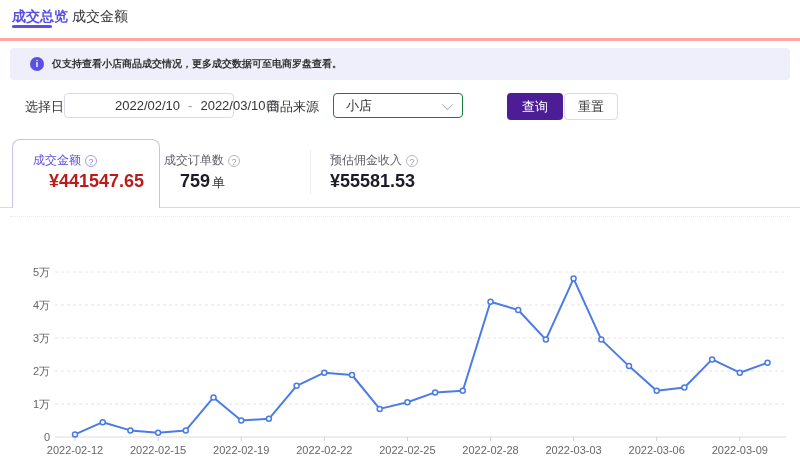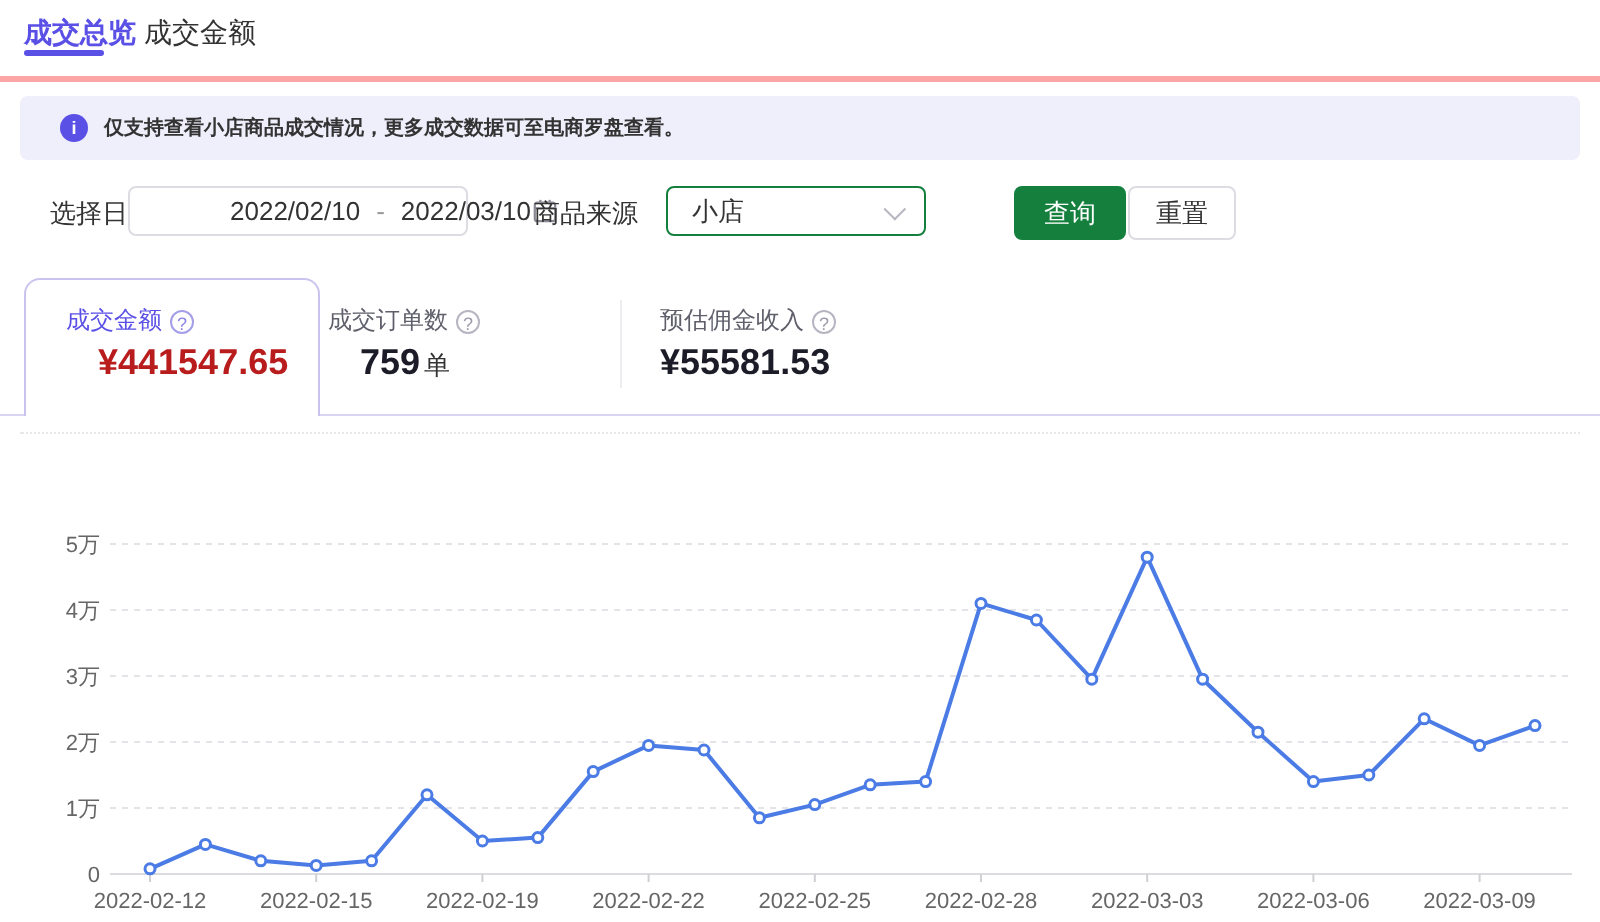--- a/index.html
+++ b/index.html
@@ -20,21 +20,21 @@
   
   .flabel{position:absolute;top:98px;font-size:13px;color:#333;}
   .dateinput{position:absolute;top:93px;left:64px;width:170px;height:25px;border:1px solid #dcdce2;border-radius:4px;background:#fff;display:flex;align-items:center;box-sizing:border-box;font-size:13px;color:#333;padding-left:38px;}
   .dateinput .d1{margin-left:12px;}
   .dateinput .sep{margin:0 8px;color:#999;}
   .dateinput .cal{margin-left:auto;margin-right:9px;display:flex;}
   .select{position:absolute;top:93px;left:333px;width:130px;height:25px;border:1px solid #15803d;border-radius:4px;background:#fff;display:flex;align-items:center;box-sizing:border-box;font-size:13px;color:#333;}
   .select .val{margin-left:12px;}
   .select .chev{margin-left:auto;margin-right:12px;width:7px;height:7px;border-right:1.5px solid #b7b7c0;border-bottom:1.5px solid #b7b7c0;transform:rotate(45deg) translateY(-2px);}
   .btn{position:absolute;top:93px;height:27px;border-radius:4px;font-size:13px;display:flex;align-items:center;justify-content:center;cursor:pointer;box-sizing:border-box;}
-  .btn.primary{left:507px;width:56px;background:#15803d;color:#fff;border:none;}
+  .btn.primary{left:507px;width:56px;background:#4c1d95;color:#fff;border:none;}
   .btn.ghost{left:564px;width:54px;background:#fff;color:#333;border:1px solid #dcdce2;}
   
   .statline{position:absolute;top:207px;height:1px;background:#d9d5f2;}
   .statline.l{left:0;width:13px;}
   .statline.r{left:160px;right:0;width:auto;}
   .dotline{position:absolute;top:216px;left:10px;right:10px;border-top:1px dotted #e7e7ec;}
   .card-active{position:absolute;top:139px;left:12px;width:148px;height:69px;background:#fff;border:1px solid #c9c3ee;border-bottom:none;border-radius:8px 8px 0 0;box-sizing:border-box;}
   .stat-label{position:absolute;top:152px;font-size:12px;color:#5f5f6b;display:flex;align-items:center;gap:4px;}
   .stat-label.purple{color:#5a50e6;}
   .stat-value{position:absolute;top:171px;font-size:18px;font-weight:700;color:#1c1c28;}

